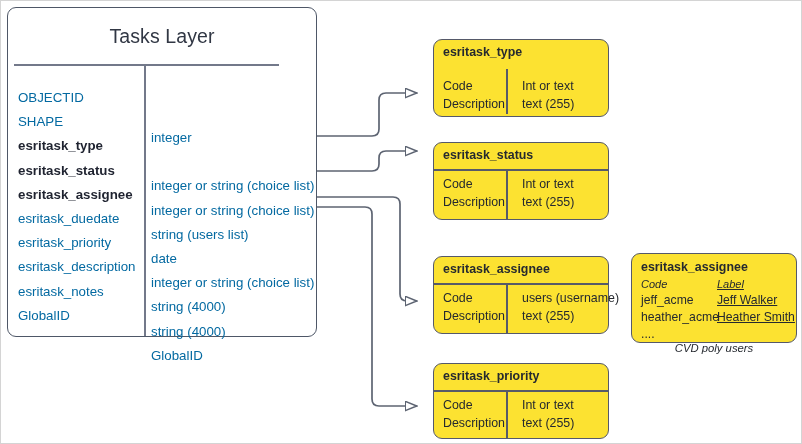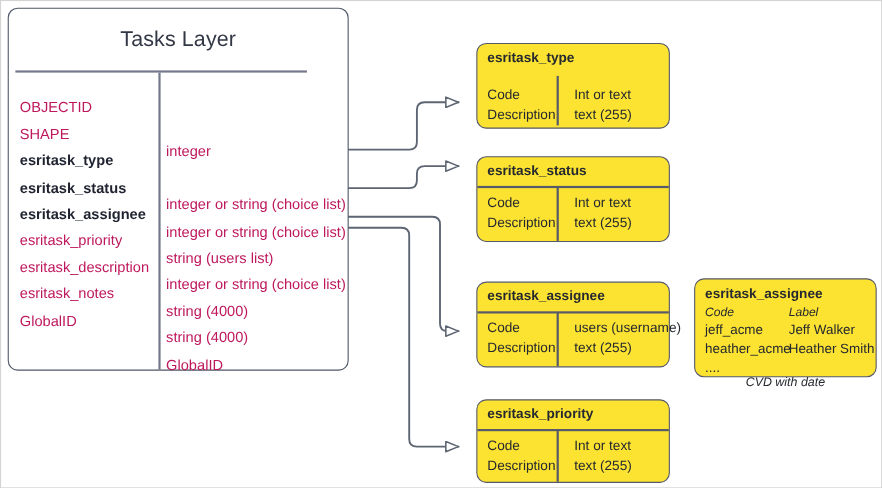--- a/index.html
+++ b/index.html
@@ -67,21 +67,21 @@
     width:100%;
   }
   .field-row{
     position:relative;
     height:24.2px;
   }
   .f-name,.f-type{
     position:absolute;
     top:0;
     font-size:13.3px;
-    color:#be185d;
+    color:#0369a1;
     white-space:nowrap;
     line-height:24.2px;
   }
   .f-name{ left:10px; }
   .f-type{ left:143px;margin-top:40px; }
   .field-row.key .f-name{ font-weight:bold; color:#1f2330; }
 
   
   .dbox{
     position:absolute;
@@ -140,21 +140,21 @@
     font-size:12.2px;
     color:#25292f;
   }
   .cvd-row{
     position:relative;
     height:17px;
     line-height:17px;
     white-space:nowrap;
   }
   .cvd-row .c1{ position:absolute; left:0; }
-  .cvd-row .c2{ position:absolute; left:76px; }
+  .cvd-row .c2{ position:absolute; left:76px;text-decoration:underline; }
   .cvd-row.hdr{ font-style:italic; font-size:11px; height:15px; line-height:15px;}
   .cvd-caption{
     position:absolute;
     left:630px; top:341px;
     width:166px;
     text-align:center;
     font-size:11.3px;
     font-style:italic;
     color:#25292f;
   }
@@ -201,20 +201,24 @@
       </div>
       <div class="field-row key">
         <span class="f-name">esritask_status</span>
         <span class="f-type">integer or string (choice list)</span>
       </div>
       <div class="field-row key">
         <span class="f-name">esritask_assignee</span>
         <span class="f-type">string (users list)</span>
       </div>
       <div class="field-row">
+        <span class="f-name">esritask_duedate</span>
+        <span class="f-type">date</span>
+      </div>
+      <div class="field-row">
         <span class="f-name">esritask_priority</span>
         <span class="f-type">integer or string (choice list)</span>
       </div>
       <div class="field-row">
         <span class="f-name">esritask_description</span>
         <span class="f-type">string (4000)</span>
       </div>
       <div class="field-row">
         <span class="f-name">esritask_notes</span>
         <span class="f-type">string (4000)</span>
@@ -295,15 +299,15 @@
       <div class="cvd-row">
         <span class="c1">heather_acme</span>
         <span class="c2">Heather Smith</span>
       </div>
       <div class="cvd-row">
         <span class="c1">....</span>
       </div>
     </div>
   </div>
 
-  <div class="cvd-caption">CVD with date</div>
+  <div class="cvd-caption">CVD poly users</div>
 
 </div>
 
 </body></html>

